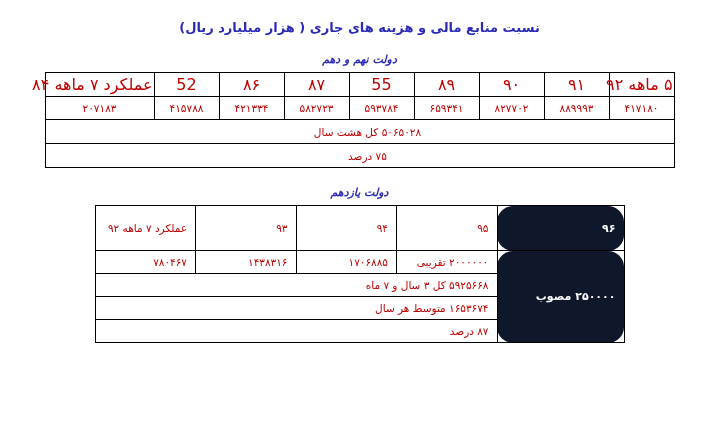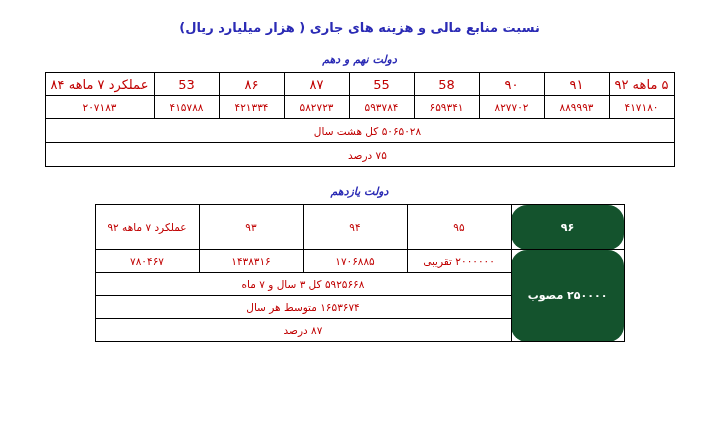--- a/index.html
+++ b/index.html
@@ -47,45 +47,44 @@
   .t1 td {
     border: 1px solid #000000;
     color: #c00000;
     font-size: 10.5px;
     text-align: center;
     height: 18px;
     padding: 2px 1px;
     white-space: nowrap;
   }
   .t1 td.header-cell {
-    font-size: 13px;
+    font-size: 16px;
   }
   .t1 td.wide {
     width: 106px;
   }
   .t1 td.summary {
     height: 19px;
     padding-left: 17px;
   }
   .t2 {
     width: 530px;
     margin: 0 auto;
     margin-top: 2px;
   }
   .t2 td {
     border: 1px solid #000000;
     color: #c00000;
     font-size: 10.5px;
-    text-align: center;
     height: 18px;
-    padding: 2px 1px;
+    padding: 2px 8px;
     white-space: nowrap;
   }
   .t2 td.purple {
-    background: #14532d;
+    background: #0f172a;
     color: #ffffff;
     font-weight: bold;
     font-size: 11px;
     width: 110px;
     border-radius: 16px;
   }
   .t2 td.head {
     height: 40px;
   }
 </style>
@@ -97,25 +96,25 @@
   <div class="main-title">نسبت منابع مالی و هزینه های جاری ( هزار میلیارد ریال)</div>
 
   <div class="section-title">دولت نهم و دهم</div>
 
   <table class="t1">
     <tbody>
       <tr>
         <td class="header-cell">۵ ماهه ۹۲</td>
         <td class="header-cell">۹۱</td>
         <td class="header-cell">۹۰</td>
-        <td class="header-cell">58</td>
+        <td class="header-cell">۸۹</td>
         <td class="header-cell">55</td>
         <td class="header-cell">۸۷</td>
         <td class="header-cell">۸۶</td>
-        <td class="header-cell">53</td>
+        <td class="header-cell">52</td>
         <td class="header-cell wide">عملکرد ۷ ماهه ۸۴</td>
       </tr>
       <tr>
         <td>۴۱۷۱۸۰</td>
         <td>۸۸۹۹۹۳</td>
         <td>۸۲۷۷۰۲</td>
         <td>۶۵۹۳۴۱</td>
         <td>۵۹۳۷۸۴</td>
         <td>۵۸۲۷۲۳</td>
         <td>۴۲۱۳۳۴</td>

